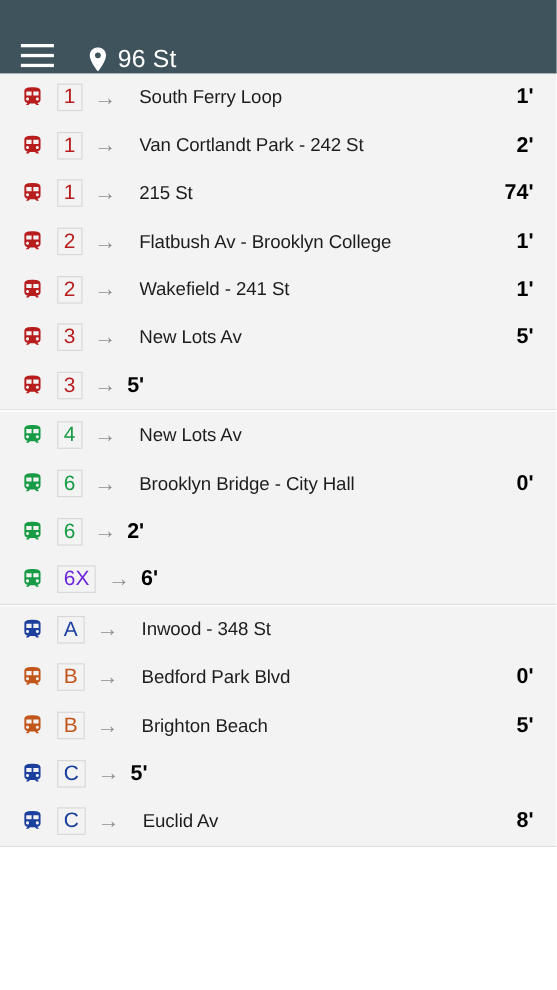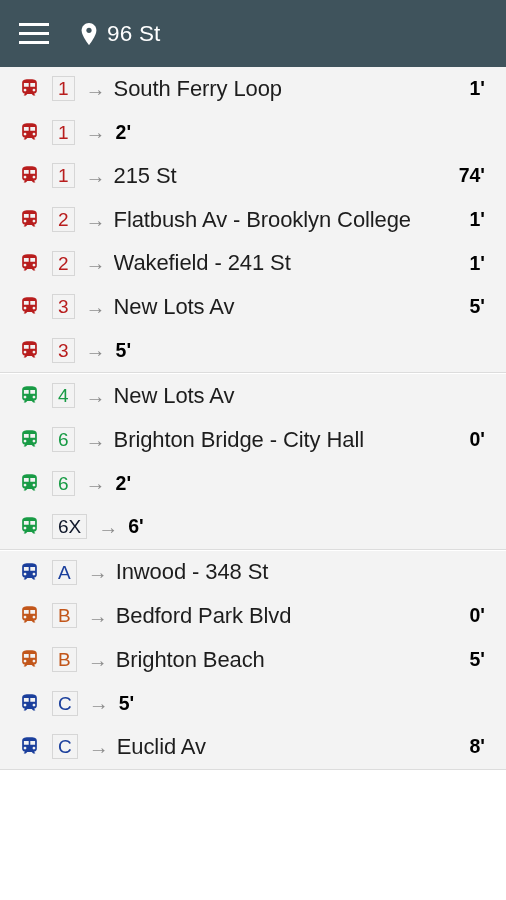--- a/index.html
+++ b/index.html
@@ -24,21 +24,21 @@
     background: #ffffff;
     position: relative;
   }
 
   
   .appbar {
     height: 67px;
     min-height: 67px;
     background: #3f535c;
     display: flex;
-    align-items: center;
+    align-items: flex-end;
     padding: 0 0 0 17px;
     box-sizing: border-box;
   }
   .hamburger {
     width: 34px;
     height: 34px;
     display: flex;
     flex-direction: column;
     justify-content: center;
     align-items: center;
@@ -123,23 +123,23 @@
   .arrow {
     flex: none;
     margin-left: 11px;
     color: #8c8c8c;
     font-size: 20px;
     line-height: 1;
   }
 
   .dest {
     flex: 1 1 auto;
-    margin-left: 8px;
+    margin-left: 21px;
     color: #1d1d1d;
-    font-size: 22px;
+    font-size: 17px;
     font-weight: 400;
     white-space: nowrap;
     overflow: hidden;
     text-overflow: ellipsis;
     letter-spacing: -0.1px;
   }
 
   .eta {
     flex: none;
     margin-left: 10px;
@@ -180,20 +180,21 @@
           <span class="arrow">→</span>
           <span class="dest">South Ferry Loop</span>
           <span class="eta">1'</span>
         </div>
         <div class="row">
           <svg class="train-icon" viewBox="0 0 24 24">
             <path fill="#b81d1d" d="M12 1.5C7.6 1.5 3.6 2 3.6 5.4v9.1c0 1.9 1.5 3.4 3.4 3.4L5.5 19.4v.6h2.3l1.6-1.6h5.2l1.6 1.6H18.5v-.6L17 17.9c1.9 0 3.4-1.5 3.4-3.4V5.4C20.4 2 16.4 1.5 12 1.5zM6.9 15.4c-.9 0-1.6-.7-1.6-1.6s.7-1.6 1.6-1.6 1.6.7 1.6 1.6-.7 1.6-1.6 1.6zm4.2-5.3H5.6V5.8h5.5v4.3zm1.8 0V5.8h5.5v4.3h-5.5zm4.2 5.3c-.9 0-1.6-.7-1.6-1.6s.7-1.6 1.6-1.6 1.6.7 1.6 1.6-.7 1.6-1.6 1.6z"></path>
           </svg>
           <span class="route-badge" style="color: rgb(184, 29, 29);">1</span>
           <span class="arrow">→</span>
+          <span class="dest">Van Cortlandt Park - 242 St</span>
           <span class="eta">2'</span>
         </div>
         <div class="row">
           <svg class="train-icon" viewBox="0 0 24 24">
             <path fill="#b81d1d" d="M12 1.5C7.6 1.5 3.6 2 3.6 5.4v9.1c0 1.9 1.5 3.4 3.4 3.4L5.5 19.4v.6h2.3l1.6-1.6h5.2l1.6 1.6H18.5v-.6L17 17.9c1.9 0 3.4-1.5 3.4-3.4V5.4C20.4 2 16.4 1.5 12 1.5zM6.9 15.4c-.9 0-1.6-.7-1.6-1.6s.7-1.6 1.6-1.6 1.6.7 1.6 1.6-.7 1.6-1.6 1.6zm4.2-5.3H5.6V5.8h5.5v4.3zm1.8 0V5.8h5.5v4.3h-5.5zm4.2 5.3c-.9 0-1.6-.7-1.6-1.6s.7-1.6 1.6-1.6 1.6.7 1.6 1.6-.7 1.6-1.6 1.6z"></path>
           </svg>
           <span class="route-badge" style="color: rgb(184, 29, 29);">1</span>
           <span class="arrow">→</span>
           <span class="dest">215 St</span>
           <span class="eta">74'</span>
@@ -243,36 +244,36 @@
           <span class="arrow">→</span>
           <span class="dest">New Lots Av</span>
           <span class="eta"></span>
         </div>
         <div class="row">
           <svg class="train-icon" viewBox="0 0 24 24">
             <path fill="#189b45" d="M12 1.5C7.6 1.5 3.6 2 3.6 5.4v9.1c0 1.9 1.5 3.4 3.4 3.4L5.5 19.4v.6h2.3l1.6-1.6h5.2l1.6 1.6H18.5v-.6L17 17.9c1.9 0 3.4-1.5 3.4-3.4V5.4C20.4 2 16.4 1.5 12 1.5zM6.9 15.4c-.9 0-1.6-.7-1.6-1.6s.7-1.6 1.6-1.6 1.6.7 1.6 1.6-.7 1.6-1.6 1.6zm4.2-5.3H5.6V5.8h5.5v4.3zm1.8 0V5.8h5.5v4.3h-5.5zm4.2 5.3c-.9 0-1.6-.7-1.6-1.6s.7-1.6 1.6-1.6 1.6.7 1.6 1.6-.7 1.6-1.6 1.6z"></path>
           </svg>
           <span class="route-badge" style="color: rgb(24, 155, 69);">6</span>
           <span class="arrow">→</span>
-          <span class="dest">Brighton Bridge - City Hall</span>
+          <span class="dest">Brooklyn Bridge - City Hall</span>
           <span class="eta">0'</span>
         </div>
         <div class="row">
           <svg class="train-icon" viewBox="0 0 24 24">
             <path fill="#189b45" d="M12 1.5C7.6 1.5 3.6 2 3.6 5.4v9.1c0 1.9 1.5 3.4 3.4 3.4L5.5 19.4v.6h2.3l1.6-1.6h5.2l1.6 1.6H18.5v-.6L17 17.9c1.9 0 3.4-1.5 3.4-3.4V5.4C20.4 2 16.4 1.5 12 1.5zM6.9 15.4c-.9 0-1.6-.7-1.6-1.6s.7-1.6 1.6-1.6 1.6.7 1.6 1.6-.7 1.6-1.6 1.6zm4.2-5.3H5.6V5.8h5.5v4.3zm1.8 0V5.8h5.5v4.3h-5.5zm4.2 5.3c-.9 0-1.6-.7-1.6-1.6s.7-1.6 1.6-1.6 1.6.7 1.6 1.6-.7 1.6-1.6 1.6z"></path>
           </svg>
           <span class="route-badge" style="color: rgb(24, 155, 69);">6</span>
           <span class="arrow">→</span>
           <span class="eta">2'</span>
         </div>
         <div class="row">
           <svg class="train-icon" viewBox="0 0 24 24">
             <path fill="#189b45" d="M12 1.5C7.6 1.5 3.6 2 3.6 5.4v9.1c0 1.9 1.5 3.4 3.4 3.4L5.5 19.4v.6h2.3l1.6-1.6h5.2l1.6 1.6H18.5v-.6L17 17.9c1.9 0 3.4-1.5 3.4-3.4V5.4C20.4 2 16.4 1.5 12 1.5zM6.9 15.4c-.9 0-1.6-.7-1.6-1.6s.7-1.6 1.6-1.6 1.6.7 1.6 1.6-.7 1.6-1.6 1.6zm4.2-5.3H5.6V5.8h5.5v4.3zm1.8 0V5.8h5.5v4.3h-5.5zm4.2 5.3c-.9 0-1.6-.7-1.6-1.6s.7-1.6 1.6-1.6 1.6.7 1.6 1.6-.7 1.6-1.6 1.6z"></path>
           </svg>
-          <span class="route-badge" style="color: #0f172a;">6X</span>
+          <span class="route-badge" style="color: #6d28d9;">6X</span>
           <span class="arrow">→</span>
           <span class="eta">6'</span>
         </div>
       </div>
       <div class="group">
         <div class="row">
           <svg class="train-icon" viewBox="0 0 24 24">
             <path fill="#1b3f9c" d="M12 1.5C7.6 1.5 3.6 2 3.6 5.4v9.1c0 1.9 1.5 3.4 3.4 3.4L5.5 19.4v.6h2.3l1.6-1.6h5.2l1.6 1.6H18.5v-.6L17 17.9c1.9 0 3.4-1.5 3.4-3.4V5.4C20.4 2 16.4 1.5 12 1.5zM6.9 15.4c-.9 0-1.6-.7-1.6-1.6s.7-1.6 1.6-1.6 1.6.7 1.6 1.6-.7 1.6-1.6 1.6zm4.2-5.3H5.6V5.8h5.5v4.3zm1.8 0V5.8h5.5v4.3h-5.5zm4.2 5.3c-.9 0-1.6-.7-1.6-1.6s.7-1.6 1.6-1.6 1.6.7 1.6 1.6-.7 1.6-1.6 1.6z"></path>
           </svg>
           <span class="route-badge" style="color: rgb(27, 63, 156);">A</span>

